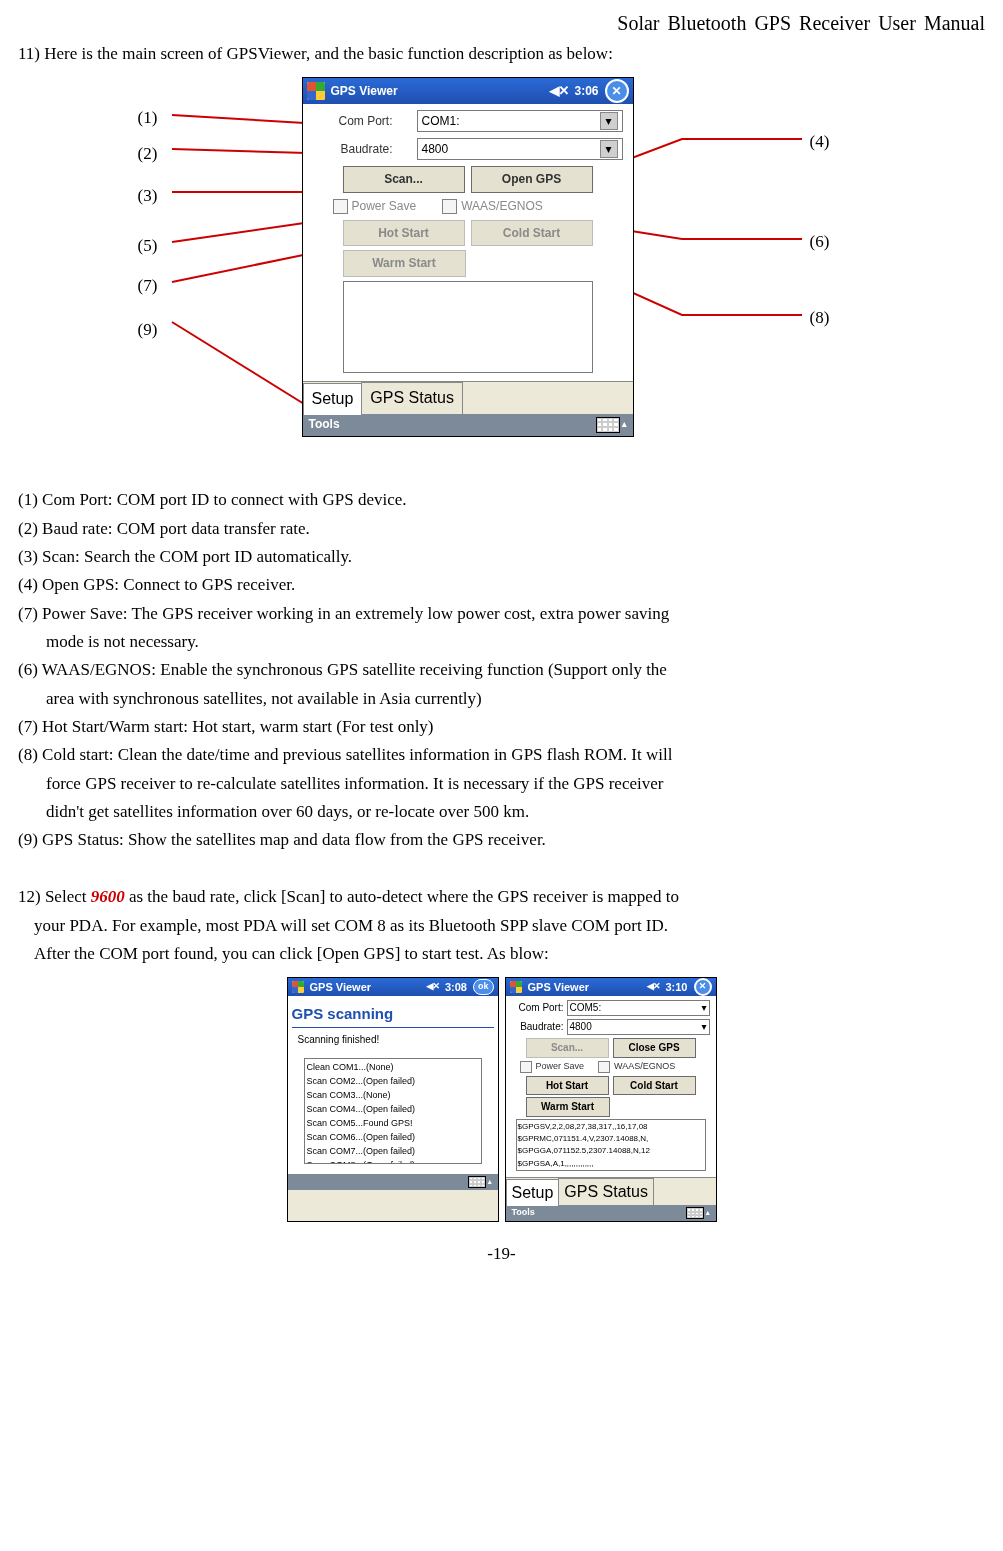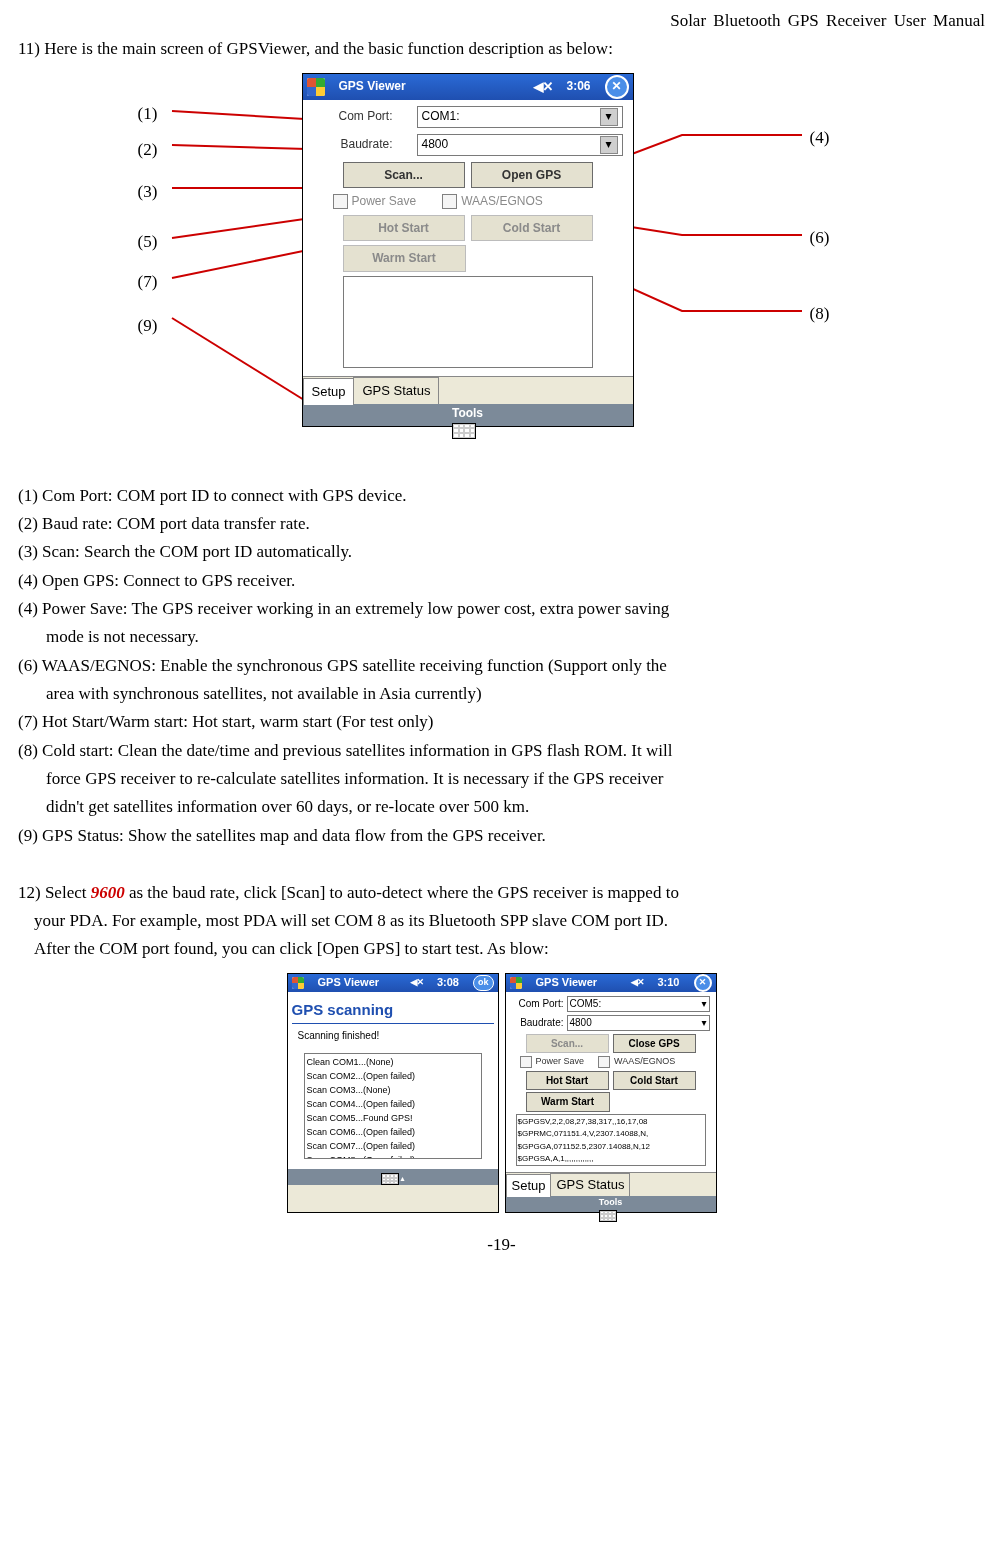--- a/index.html
+++ b/index.html
@@ -7,21 +7,21 @@
   font-size: 17px;
   color: #000;
   background: #fff;
   margin: 0;
   padding: 8px 18px;
   width: 967px;
   line-height: 1.55;
 }
 .header-right {
   text-align: right;
-  font-size: 17px;
+  font-size: 20px;
   word-spacing: 3px;
 }
 .para {
   text-align: justify;
   margin: 2px 0;
 }
 .indent {
   padding-left: 28px;
 }
 .highlight {
@@ -49,21 +49,21 @@
   font-family: Tahoma, Arial, sans-serif;
   font-size: 12px;
 }
 .titlebar {
   background: linear-gradient(#2a6ad6, #1f4fb0);
   color: #fff;
   display: flex;
   align-items: center;
   height: 26px;
   padding: 0 4px;
-  gap: 14px;
+  gap: 6px;
   font-weight: bold;
 }
 .start-flag {
   width: 18px;
   height: 18px;
   background: #fff;
   border-radius: 2px;
   display: grid;
   grid-template-columns: 1fr 1fr;
   grid-template-rows: 1fr 1fr;
@@ -135,33 +135,32 @@
 .tabs {
   display:flex;
   border-top:1px solid #888;
 }
 .tab {
   padding: 3px 8px;
   border:1px solid #888;
   border-bottom:none;
   background:#ece9d8;
   margin-right:-1px;
-  font-size:13px;
+  font-size:16px;
 }
 .tab.front { background:#fff; position:relative; top:1px; }
 .toolbar {
   background: #7c8a99;
   color:#fff;
   display:flex;
   align-items:center;
   justify-content:space-between;
   height:22px;
   padding:0 6px;
   font-weight:bold;
-  flex-direction:column;
 }
 .kb-icon {
   display:flex;align-items:center;gap:2px;
 }
 .kb {
   width:22px;height:14px;border:1px solid #000;background:#fff;
   display:grid;grid-template-columns:repeat(4,1fr);grid-template-rows:repeat(3,1fr);
 }
 .kb div{border:0.5px solid #ccc;}
 svg.lines {
@@ -332,21 +331,21 @@
         <span style="font-size:9px">▴</span>
       </span>
     </div>
   </div>
 </div>
 
 <div class="para">(1) Com Port: COM port ID to connect with GPS device.</div>
 <div class="para">(2) Baud rate: COM port data transfer rate.</div>
 <div class="para">(3) Scan: Search the COM port ID automatically.</div>
 <div class="para">(4) Open GPS: Connect to GPS receiver.</div>
-<div class="para">(4) Power Save: The GPS receiver working in an extremely low power cost, extra power saving</div>
+<div class="para">(7) Power Save: The GPS receiver working in an extremely low power cost, extra power saving</div>
 <div class="para indent">mode is not necessary.</div>
 <div class="para">(6) WAAS/EGNOS: Enable the synchronous GPS satellite receiving function (Support only the</div>
 <div class="para indent">area with synchronous satellites, not available in Asia currently)</div>
 <div class="para">(7) Hot Start/Warm start: Hot start, warm start (For test only)</div>
 <div class="para">(8) Cold start: Clean the date/time and previous satellites information in GPS flash ROM. It will</div>
 <div class="para indent">force GPS receiver to re-calculate satellites information. It is necessary if the GPS receiver</div>
 <div class="para indent">didn't get satellites information over 60 days, or re-locate over 500 km.</div>
 <div class="para">(9) GPS Status: Show the satellites map and data flow from the GPS receiver.</div>
 
 <br>

